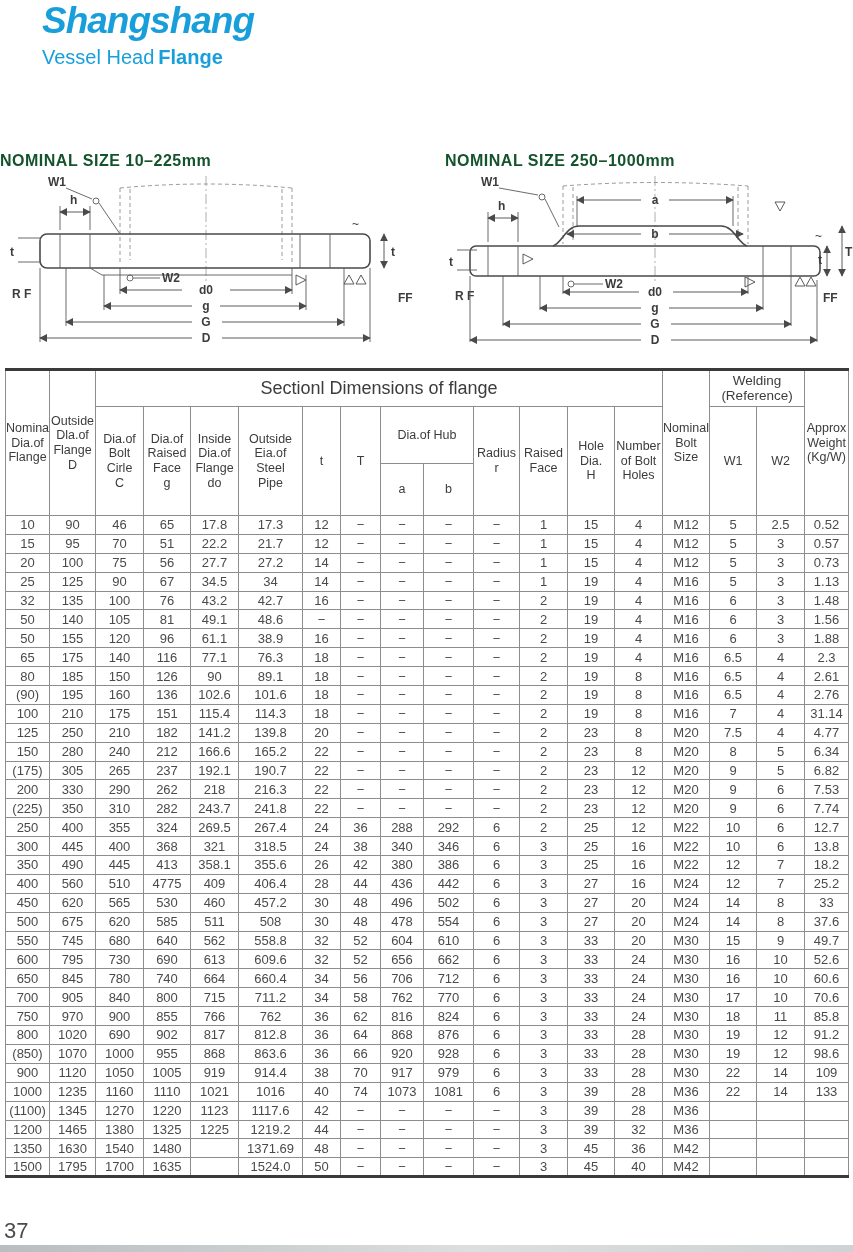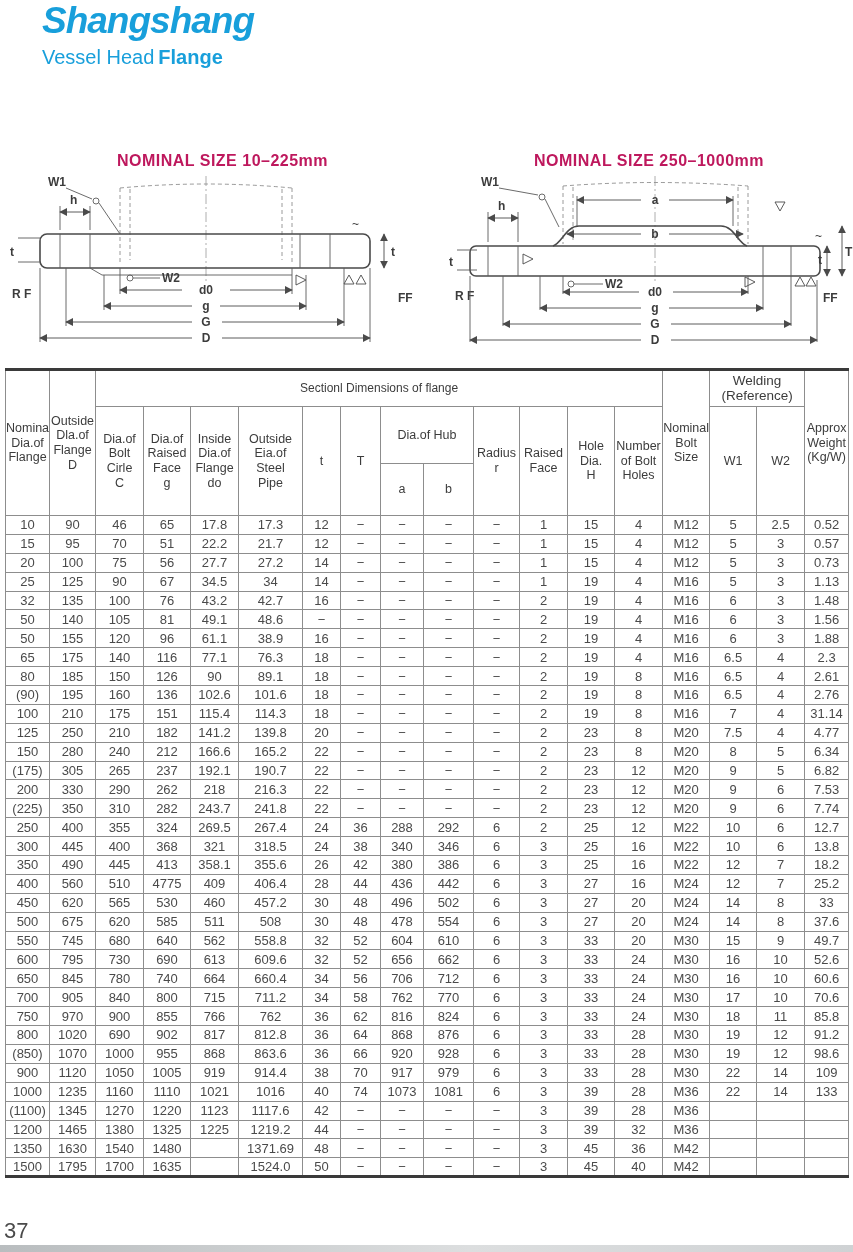--- a/index.html
+++ b/index.html
@@ -17,21 +17,21 @@
   .doc-title {
     position:absolute; top:32px; right:6px; margin:0;
     font-size:31px; font-weight:400; color:#3f3b39; letter-spacing:0.5px; white-space:nowrap;
   }
   
   .diagrams { position:absolute; top:148px; left:0; width:853px; height:218px; display:flex; }
   .diagram { margin:0; }
   .diagram-left { width:445px; }
   .diagram-right { width:408px; }
   .diagram figcaption {
-    text-align:center; font-size:16px; font-weight:bold; color:#be185d;
+    font-size:16px; font-weight:bold; color:#14532d;
     letter-spacing:0.5px; margin:4px 0 2px 0;
   }
   svg text { fill:#3c3c3c; font-size:12px; font-family:"Liberation Sans",sans-serif; }
   svg .solid { fill:none; stroke:#4a4a4a; stroke-width:1.6; }
   svg .thin  { fill:none; stroke:#5a5a5a; stroke-width:0.9; }
   svg .dash  { fill:none; stroke:#8f8f8f; stroke-width:0.9; stroke-dasharray:4 3; }
   svg .cdash { fill:none; stroke:#9a9a9a; stroke-width:0.8; stroke-dasharray:10 3 2 3; }
   svg .dim   { fill:none; stroke:#4a4a4a; stroke-width:0.9; }
   svg .tri   { fill:none; stroke:#4a4a4a; stroke-width:0.9; }
   
@@ -43,21 +43,21 @@
   .spec-table th, .spec-table td {
     border:1px solid #8d8d8d; text-align:center; vertical-align:middle;
     padding:0; overflow:hidden;
   }
   .spec-table th {
     font-weight:400; font-size:12.5px; color:#3c3c3c; line-height:1.18; white-space:pre-line;
   }
   .spec-table thead tr:nth-child(1) { height:37px; }
   .spec-table thead tr:nth-child(2) { height:57px; }
   .spec-table thead tr:nth-child(3) { height:52px; }
-  .spec-table .group-header { font-size:12px; }
+  .spec-table .group-header { font-size:18px; }
   .spec-table .welding-header { font-size:13.5px; line-height:1.05; }
   .spec-table td { height:18.9px; font-size:13px; color:#4a4a4a; line-height:1; }
   
   .page-number { position:absolute; left:4px; top:1218px; font-size:22px; color:#4a4a4a; }
   .bottom-edge {
     position:absolute; left:0; bottom:0; width:853px; height:7px;
     background:linear-gradient(to right,#b9bdbf,#dcdedf 55%,#cfd2d4);
   }
 </style>
 </head>

